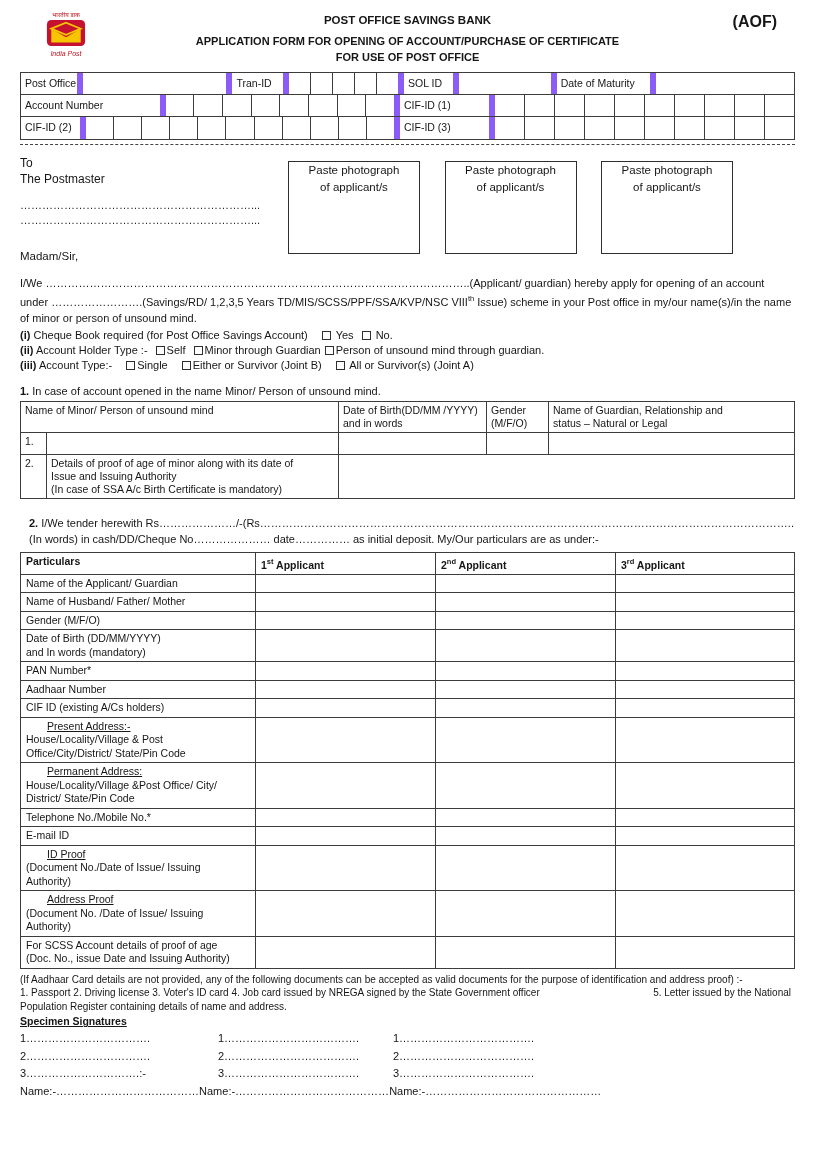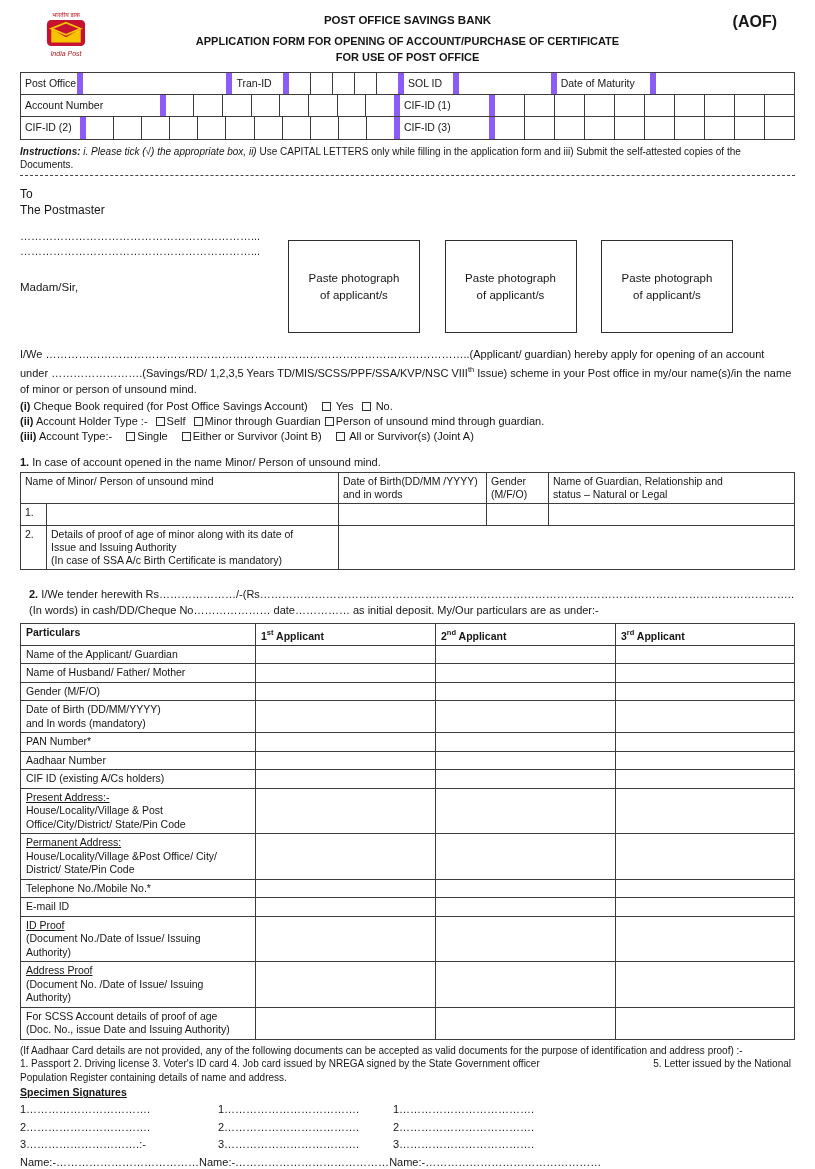--- a/index.html
+++ b/index.html
@@ -33,40 +33,40 @@
   .instr .it { font-style: italic; }
   .dashes { border-bottom: 1px dashed #444; margin-top: 4px; }
   
   .to-row { display: flex; margin-top: 10px; }
   .to-left { width: 248px; }
   .to-line { font-size: 12px; line-height: 16px; }
   .dotline { font-size: 11px; color: #222; margin-top: 3px; overflow: hidden; white-space: nowrap; }
   .dotline.first { margin-top: 12px; }
   .salutation { font-size: 11.5px; margin-top: 24px; }
   .photos { flex: 1; display: flex; justify-content: space-between; padding: 6px 62px 0 20px; }
-  .photo { width: 132px; height: 93px; border: 1.5px solid #2e2e2e; display: flex; flex-direction: column; justify-content: center; align-items: center; font-size: 11.5px; line-height: 17px; text-align: center; margin-top: 48px; }
+  .photo { width: 132px; height: 93px; border: 1.5px solid #2e2e2e; display: flex; flex-direction: column; justify-content: flex-start; align-items: center; font-size: 11.5px; line-height: 17px; text-align: center; }
   
   .apply { margin-top: 13px; line-height: 16px; font-size: 11px; overflow-wrap: anywhere; }
   .opt { margin-top: 3px; font-size: 11px; }
   .opt b { font-weight: 700; }
   .cb { display: inline-block; width: 9px; height: 9px; border: 1px solid #2e2e2e; vertical-align: -1px; margin-right: 2px; }
   .ml14 { margin-left: 14px; } .ml8 { margin-left: 8px; } .ml4 { margin-left: 4px; }
   
   .sec-head { margin-top: 14px; font-size: 11px; }
   .sec-head b { font-weight: 700; }
   .s2-intro { margin-top: 16px; line-height: 16px; font-size: 11px; overflow-wrap: anywhere; margin-left: 9px; }
   
   table { border-collapse: collapse; width: 100%; table-layout: fixed; }
   .t1 { margin-top: 4px; }
   .t1 td { border: 1px solid #3c3c3c; padding: 2px 4px; font-size: 10.5px; line-height: 13px; vertical-align: top; }
   .t1 tr.r1 td { height: 22px; }
   .t2 { margin-top: 5px; }
   .t2 td { border: 1px solid #3c3c3c; padding: 2px 5px; font-size: 10.5px; line-height: 13.5px; vertical-align: top; }
   .t2 thead td { font-weight: 700; }
-  .ul { text-decoration: underline; }
+  .ul { text-decoration: underline; margin-left: 21px; }
   sup { font-size: 7.5px; }
   
   .footnote { margin-top: 4px; font-size: 10px; line-height: 13.5px; }
   .fn2 { display: flex; justify-content: space-between; padding-right: 4px; }
   .specimen-label { font-weight: 700; text-decoration: underline; font-size: 10.5px; margin-top: 2px; }
   .sig-cols { display: flex; margin-top: 3px; }
   .sig-col { width: 198px; }
   .sig-col:nth-child(2) { width: 175px; }
   .sig-line { font-size: 11px; line-height: 17.5px; }
   .name-line { font-size: 11px; margin-top: 2px; }
@@ -159,21 +159,20 @@
           <div class="gridbox"></div>
           <div class="gridbox"></div>
           <div class="gridbox"></div>
           <div class="gridbox"></div>
           <div class="gridbox"></div>
           <div class="gridbox"></div>
         </div>
     </div>
   </div>
 
-  <div class="instr"><span class="bi">Instructions:</span><span class="it"> i. Please tick (√) the appropriate box, ii)</span><span> Use CAPITAL LETTERS only while filling in the application form and iii) Submit the self-attested copies of the Documents.</span></div>
   <div class="dashes"></div>
 
   <div class="to-row">
     <div class="to-left">
       <div class="to-line">To</div>
       <div class="to-line">The Postmaster</div>
       <div class="dotline first">………………………………………………………...</div>
       <div class="dotline">………………………………………………………...</div>
       <div class="salutation">Madam/Sir,</div>
     </div>

